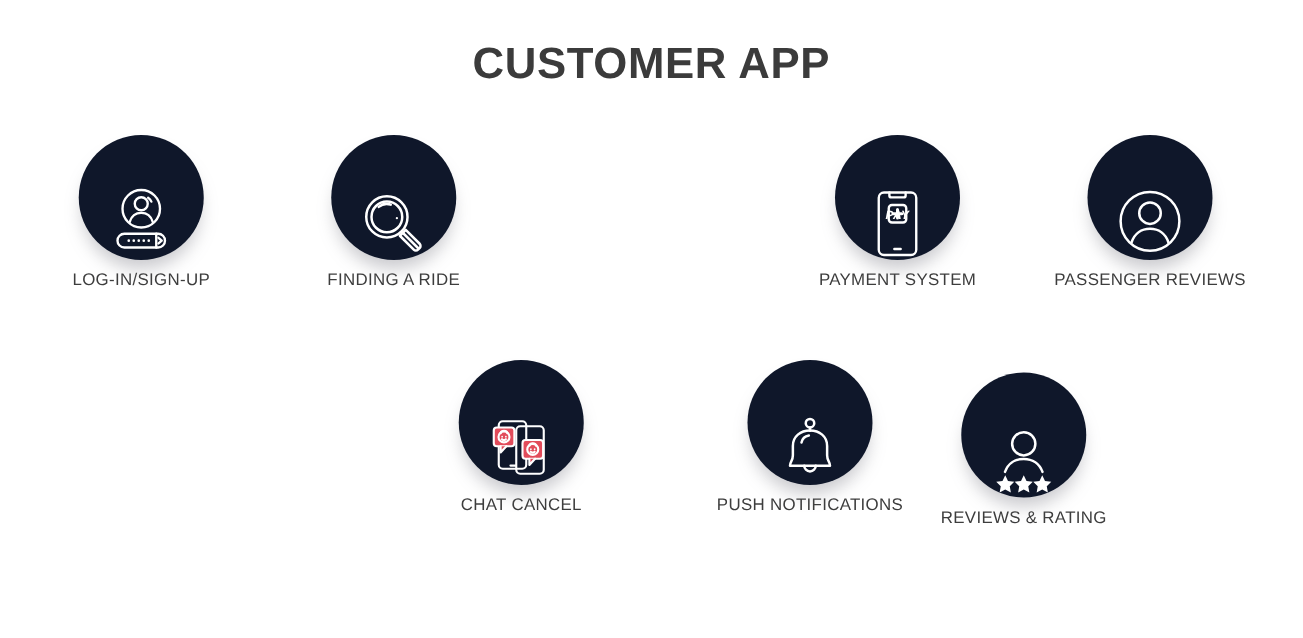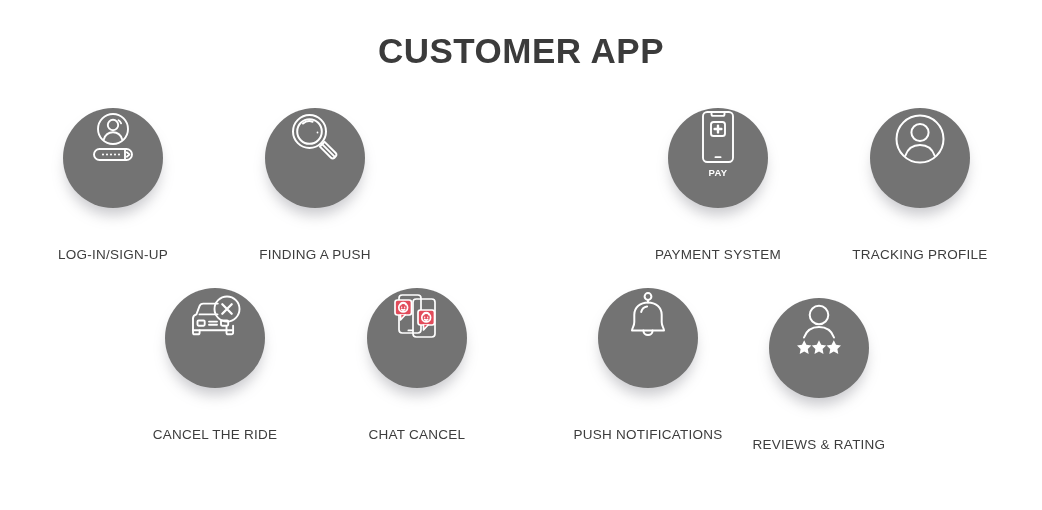--- a/index.html
+++ b/index.html
@@ -40,32 +40,33 @@
   .circle-wrap {
     width: 100px;
     height: 100px;
     margin: 0 auto;
     position: relative;
   }
   .circle {
     width: 100px;
     height: 100px;
     border-radius: 50%;
-    background: #737373;
+    background: #0f172a;
     box-shadow: 0 10px 14px -3px rgba(120,120,130,0.40);
     display: flex;
-    align-items: flex-start;
+    align-items: flex-end;
     justify-content: center;
     position: relative;
+    font-style: italic;
   }
   .circle svg {
     display: block;
   }
   .feature-label {
-    margin-top: 39px;
+    margin-top: 8px;
     font-size: 13.5px;
     color: #3d3d3d;
     letter-spacing: 0.25px;
     white-space: nowrap;
     font-family: "Liberation Sans", sans-serif;
   }
   .pay-text {
     position: absolute;
     font-size: 9.5px;
     font-weight: bold;
@@ -117,21 +118,21 @@
             <circle cx="23.5" cy="23.5" r="16.5"></circle>
             <circle cx="23.5" cy="23.5" r="12.3"></circle>
             <path d="M17 15.5c2.6-2.2 6.3-2.9 9.6-1.8"></path>
             <circle cx="31.5" cy="24.5" r="0.9" fill="#ffffff" stroke="none"></circle>
             <path d="M35.6 35.6l13 13"></path>
             <path d="M33.9 38.6l4.7-4.7 11.1 11.1a2.4 2.4 0 0 1 0 3.4l-1.3 1.3a2.4 2.4 0 0 1-3.4 0z"></path>
           </svg>
         </span>
       </div>
     </div>
-    <div class="feature-label">FINDING A PUSH</div>
+    <div class="feature-label">FINDING A RIDE</div>
   </div>
 
 
   <div class="feature" style="left:718px; top:108px;">
     <div class="circle-wrap">
       <div class="circle">
         <span>
           <svg width="58" height="58" viewBox="0 0 58 58" fill="none" stroke="#ffffff" stroke-width="1.9" stroke-linecap="round" stroke-linejoin="round">
             <rect x="14" y="4" width="30" height="50" rx="4.2"></rect>
             <path d="M22.5 4v2.3a1.6 1.6 0 0 0 1.6 1.6h9.8a1.6 1.6 0 0 0 1.6-1.6V4"></path>
@@ -151,44 +152,23 @@
       <div class="circle">
         <span>
           <svg width="62" height="62" viewBox="0 0 62 62" fill="none" stroke="#ffffff" stroke-width="2" stroke-linecap="round" stroke-linejoin="round">
             <circle cx="31" cy="31" r="23.5"></circle>
             <circle cx="31" cy="24.5" r="8.6"></circle>
             <path d="M16.3 47.8c2.3-6.9 7.9-10.8 14.7-10.8s12.4 3.9 14.7 10.8"></path>
           </svg>
         </span>
       </div>
     </div>
-    <div class="feature-label">TRACKING PROFILE</div>
-  </div>
-
-  <div class="feature" style="left:215px; top:288px;">
-    <div class="circle-wrap">
-      <div class="circle">
-        <span>
-          <svg width="60" height="60" viewBox="0 0 60 60" fill="none" stroke="#ffffff" stroke-width="1.9" stroke-linecap="round" stroke-linejoin="round">
-            <path d="M8 30.5c0-2.2 1.4-3.6 3.4-4.1l3.1-8.2a4 4 0 0 1 3.7-2.6h14.6"></path>
-            <path d="M14.5 26.4h18"></path>
-            <path d="M8 30.5v14.2a1.6 1.6 0 0 0 1.6 1.6h3.4a1.6 1.6 0 0 0 1.6-1.6v-2.5"></path>
-            <path d="M41.5 38.5v6.2a1.6 1.6 0 0 0 1.6 1.6h3.4a1.6 1.6 0 0 0 1.6-1.6v-7"></path>
-            <path d="M8 42.2h39"></path>
-            <rect x="12.5" y="32.5" width="7.2" height="5.2" rx="1.1"></rect>
-            <rect x="36" y="32.5" width="7.2" height="5.2" rx="1.1"></rect>
-            <path d="M24 33.6h8M24 36.8h8"></path>
-            <circle cx="42" cy="21" r="12.5"></circle>
-            <path d="M37.3 16.3l9.4 9.4M46.7 16.3l-9.4 9.4" stroke-width="2.3"></path>
-          </svg>
-        </span>
-      </div>
-    </div>
-    <div class="feature-label">CANCEL THE RIDE</div>
-  </div>
+    <div class="feature-label">PASSENGER REVIEWS</div>
+  </div>
+
 
   <div class="feature" style="left:417px; top:288px;">
     <div class="circle-wrap">
       <div class="circle">
         <span>
           <svg width="58" height="58" viewBox="0 0 58 58" fill="none" stroke="#ffffff" stroke-width="1.7" stroke-linecap="round" stroke-linejoin="round">
             <rect x="11" y="7" width="22" height="38" rx="3.2"></rect>
             <rect x="25" y="11" width="22" height="38" rx="3.2"></rect>
             <rect x="19.5" y="41.6" width="6" height="1.7" rx="0.85" fill="#ffffff" stroke="none"></rect>
             <rect x="7" y="12" width="16.5" height="15" rx="2.4" fill="#e24c5b"></rect>

